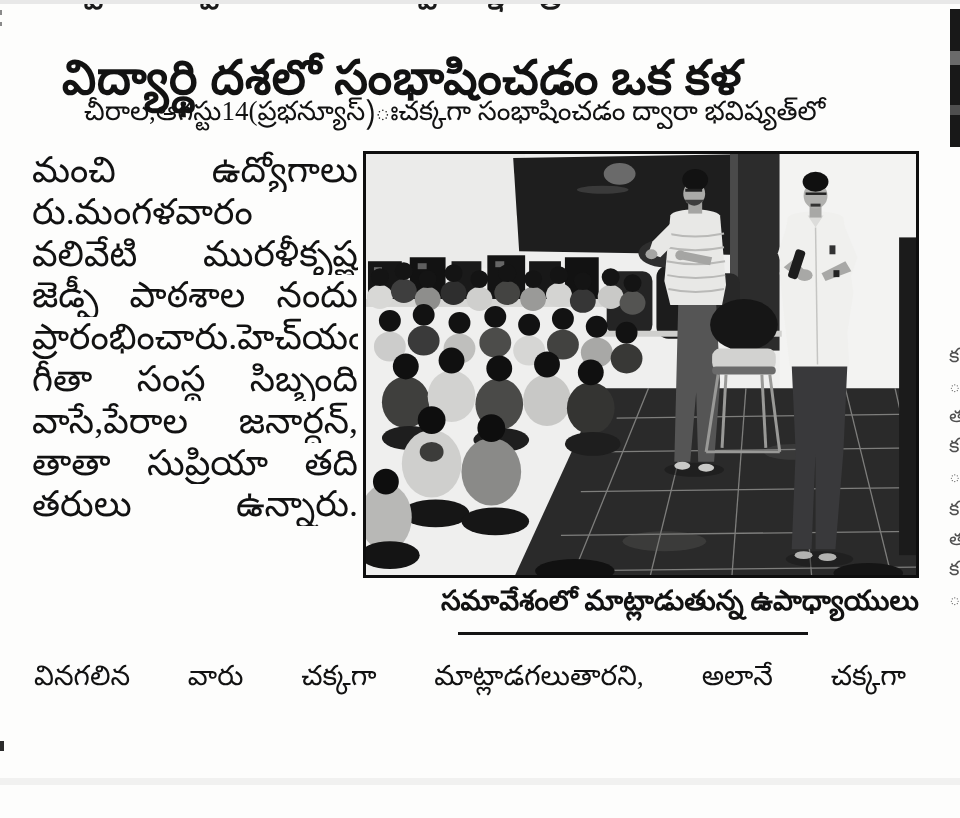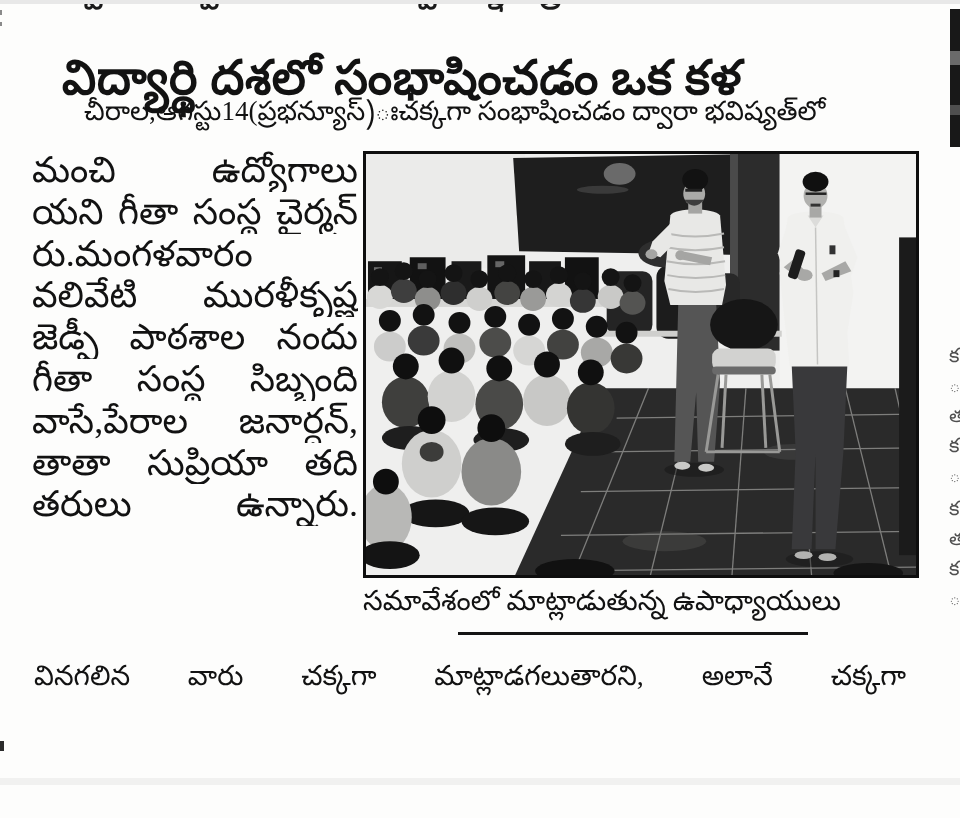--- a/index.html
+++ b/index.html
@@ -22,22 +22,22 @@
     font-size:27px;white-space:nowrap;overflow:hidden;}
   .dateline .lead{font-weight:normal;}
   
   .left-col{position:absolute;top:146px;left:32px;width:326px;font-size:36px;}
   .left-col .line{height:41.8px;line-height:41.8px;text-align:justify;text-align-last:justify;overflow:hidden;}
   
   .photo-fig{position:absolute;left:363px;top:147px;width:550px;height:421px;
     border:3px solid #0e0e0e;background:#efefee;}
   .photo-fig svg{display:block;width:100%;height:100%;}
   
-  .caption{position:absolute;left:363px;top:581px;width:556px;text-align:left;
-    font-size:28px;font-weight:normal;white-space:nowrap;overflow:hidden;}
+  .caption{position:absolute;left:363px;top:581px;width:556px;text-align:right;
+    font-size:28px;font-weight:bold;white-space:nowrap;overflow:hidden;}
   .caption-underline{position:absolute;left:458px;top:628px;width:350px;height:3px;background:#141414;}
   
   .bottom-par{position:absolute;left:34px;top:650px;width:872px;font-size:28px;}
   .bottom-par .bp-line{height:44px;line-height:44px;overflow:hidden;}
   .bottom-par .just{text-align:justify;text-align-last:justify;}
   
   .gray-band{position:absolute;left:0;top:774px;width:960px;height:7px;background:#f1f1f0;}
   
   .right-strip{position:absolute;left:950px;top:5px;width:10px;height:138px;background:#181818;}
   .right-strip .rs-a{position:absolute;left:0;top:42px;width:10px;height:14px;background:#6a6a6a;}
@@ -65,24 +65,24 @@
   <div class="edge-dot" style="top:18px;height:4px"></div>
 
   <h1 class="headline">విద్యార్థి దశలో సంభాషించడం ఒక కళ</h1>
 
   <div class="dateline">
     <span class="lead">చీరాల,ఆగస్టు14(ప్రభన్యూస్)ః</span><span>చక్కగా సంభాషించడం ద్వారా భవిష్యత్‌లో</span>
   </div>
 
   <div class="left-col">
     <div class="line">మంచి ఉద్యోగాలు లభిస్తా</div>
-    <div class="line">యని గీతా సంస్థ చైర్మన్</div>
     <div class="line">రు.మంగళవారం కొత్తపేట</div>
     <div class="line">వలివేటి మురళీకృష్ణ అన్నా</div>
     <div class="line">జెడ్పీ పాఠశాల నందు నెక్స్ట్</div>
+    <div class="line">ప్రారంభించారు.హెచ్‌యం</div>
     <div class="line">గీతా సంస్థ సిబ్బంది సునీత</div>
     <div class="line">వాసే,పేరాల జనార్దన్,</div>
     <div class="line">తాతా సుప్రియా తది</div>
     <div class="line">తరులు ఉన్నారు. చక్కగా</div>
   </div>
 
   <figure class="photo-fig" style="margin:0" aria-label="Black-and-white photo: two teachers standing and speaking to students seated on the dark tiled floor of a computer classroom, with a blackboard and a row of monitors behind them.">
     <svg viewBox="0 0 553 424" preserveAspectRatio="none">
 
       <rect x="0" y="0" width="553" height="424" fill="#efefee"></rect>

